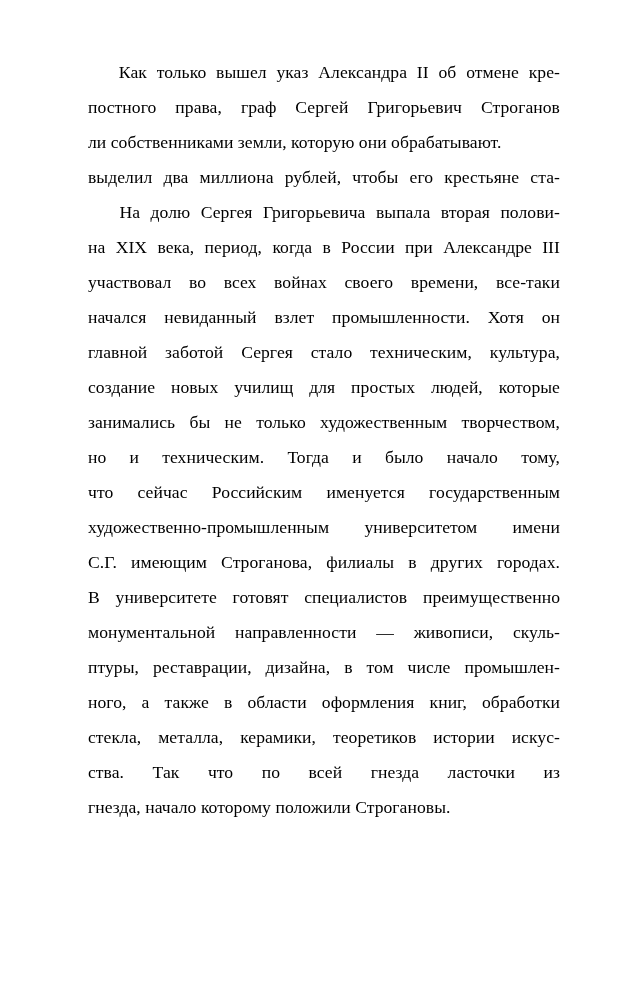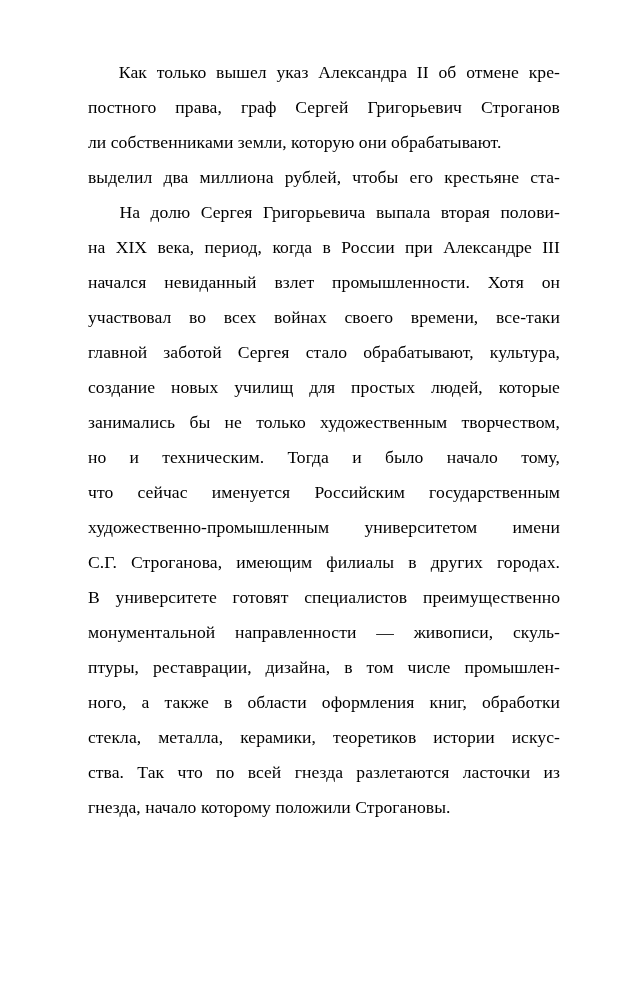--- a/index.html
+++ b/index.html
@@ -127,42 +127,42 @@
           <span class="w">века,</span>
           <span class="w">период,</span>
           <span class="w">когда</span>
           <span class="w">в</span>
           <span class="w">России</span>
           <span class="w">при</span>
           <span class="w">Александре</span>
           <span class="w">III</span>
         </span>
         <span class="line just">
-          <span class="w">начался</span>
-          <span class="w">невиданный</span>
-          <span class="w">взлет</span>
-          <span class="w">промышленности.</span>
-          <span class="w">Хотя</span>
-          <span class="w">он</span>
-        </span>
-        <span class="line just">
           <span class="w">участвовал</span>
           <span class="w">во</span>
           <span class="w">всех</span>
           <span class="w">войнах</span>
           <span class="w">своего</span>
           <span class="w">времени,</span>
           <span class="w">все-таки</span>
         </span>
         <span class="line just">
+          <span class="w">начался</span>
+          <span class="w">невиданный</span>
+          <span class="w">взлет</span>
+          <span class="w">промышленности.</span>
+          <span class="w">Хотя</span>
+          <span class="w">он</span>
+        </span>
+        <span class="line just">
           <span class="w">главной</span>
           <span class="w">заботой</span>
           <span class="w">Сергея</span>
           <span class="w">стало</span>
-          <span class="w">обрабатывают,</span>
+          <span class="w">техническим,</span>
           <span class="w">культура,</span>
         </span>
         <span class="line just">
           <span class="w">создание</span>
           <span class="w">новых</span>
           <span class="w">училищ</span>
           <span class="w">для</span>
           <span class="w">простых</span>
           <span class="w">людей,</span>
           <span class="w">которые</span>
@@ -181,33 +181,33 @@
           <span class="w">техническим.</span>
           <span class="w">Тогда</span>
           <span class="w">и</span>
           <span class="w">было</span>
           <span class="w">начало</span>
           <span class="w">тому,</span>
         </span>
         <span class="line just">
           <span class="w">что</span>
           <span class="w">сейчас</span>
+          <span class="w">Российским</span>
           <span class="w">именуется</span>
-          <span class="w">Российским</span>
           <span class="w">государственным</span>
         </span>
         <span class="line just">
           <span class="w">художественно-промышленным</span>
           <span class="w">университетом</span>
           <span class="w">имени</span>
         </span>
         <span class="line just">
           <span class="w">С.Г.</span>
+          <span class="w">имеющим</span>
           <span class="w">Строганова,</span>
-          <span class="w">имеющим</span>
           <span class="w">филиалы</span>
           <span class="w">в</span>
           <span class="w">других</span>
           <span class="w">городах.</span>
         </span>
         <span class="line just">
           <span class="w">В</span>
           <span class="w">университете</span>
           <span class="w">готовят</span>
           <span class="w">специалистов</span>
@@ -247,20 +247,19 @@
           <span class="w">истории</span>
           <span class="w">искус-</span>
         </span>
         <span class="line just">
           <span class="w">ства.</span>
           <span class="w">Так</span>
           <span class="w">что</span>
           <span class="w">по</span>
           <span class="w">всей</span>
           <span class="w">гнезда</span>
-          <span class="w">разлетаются</span>
           <span class="w">ласточки</span>
           <span class="w">из</span>
         </span>
         <span class="line flush"><span>гнезда, начало которому положили Строгановы.</span></span>
       </p>
     </div>
 </div>
 
 </body></html>

